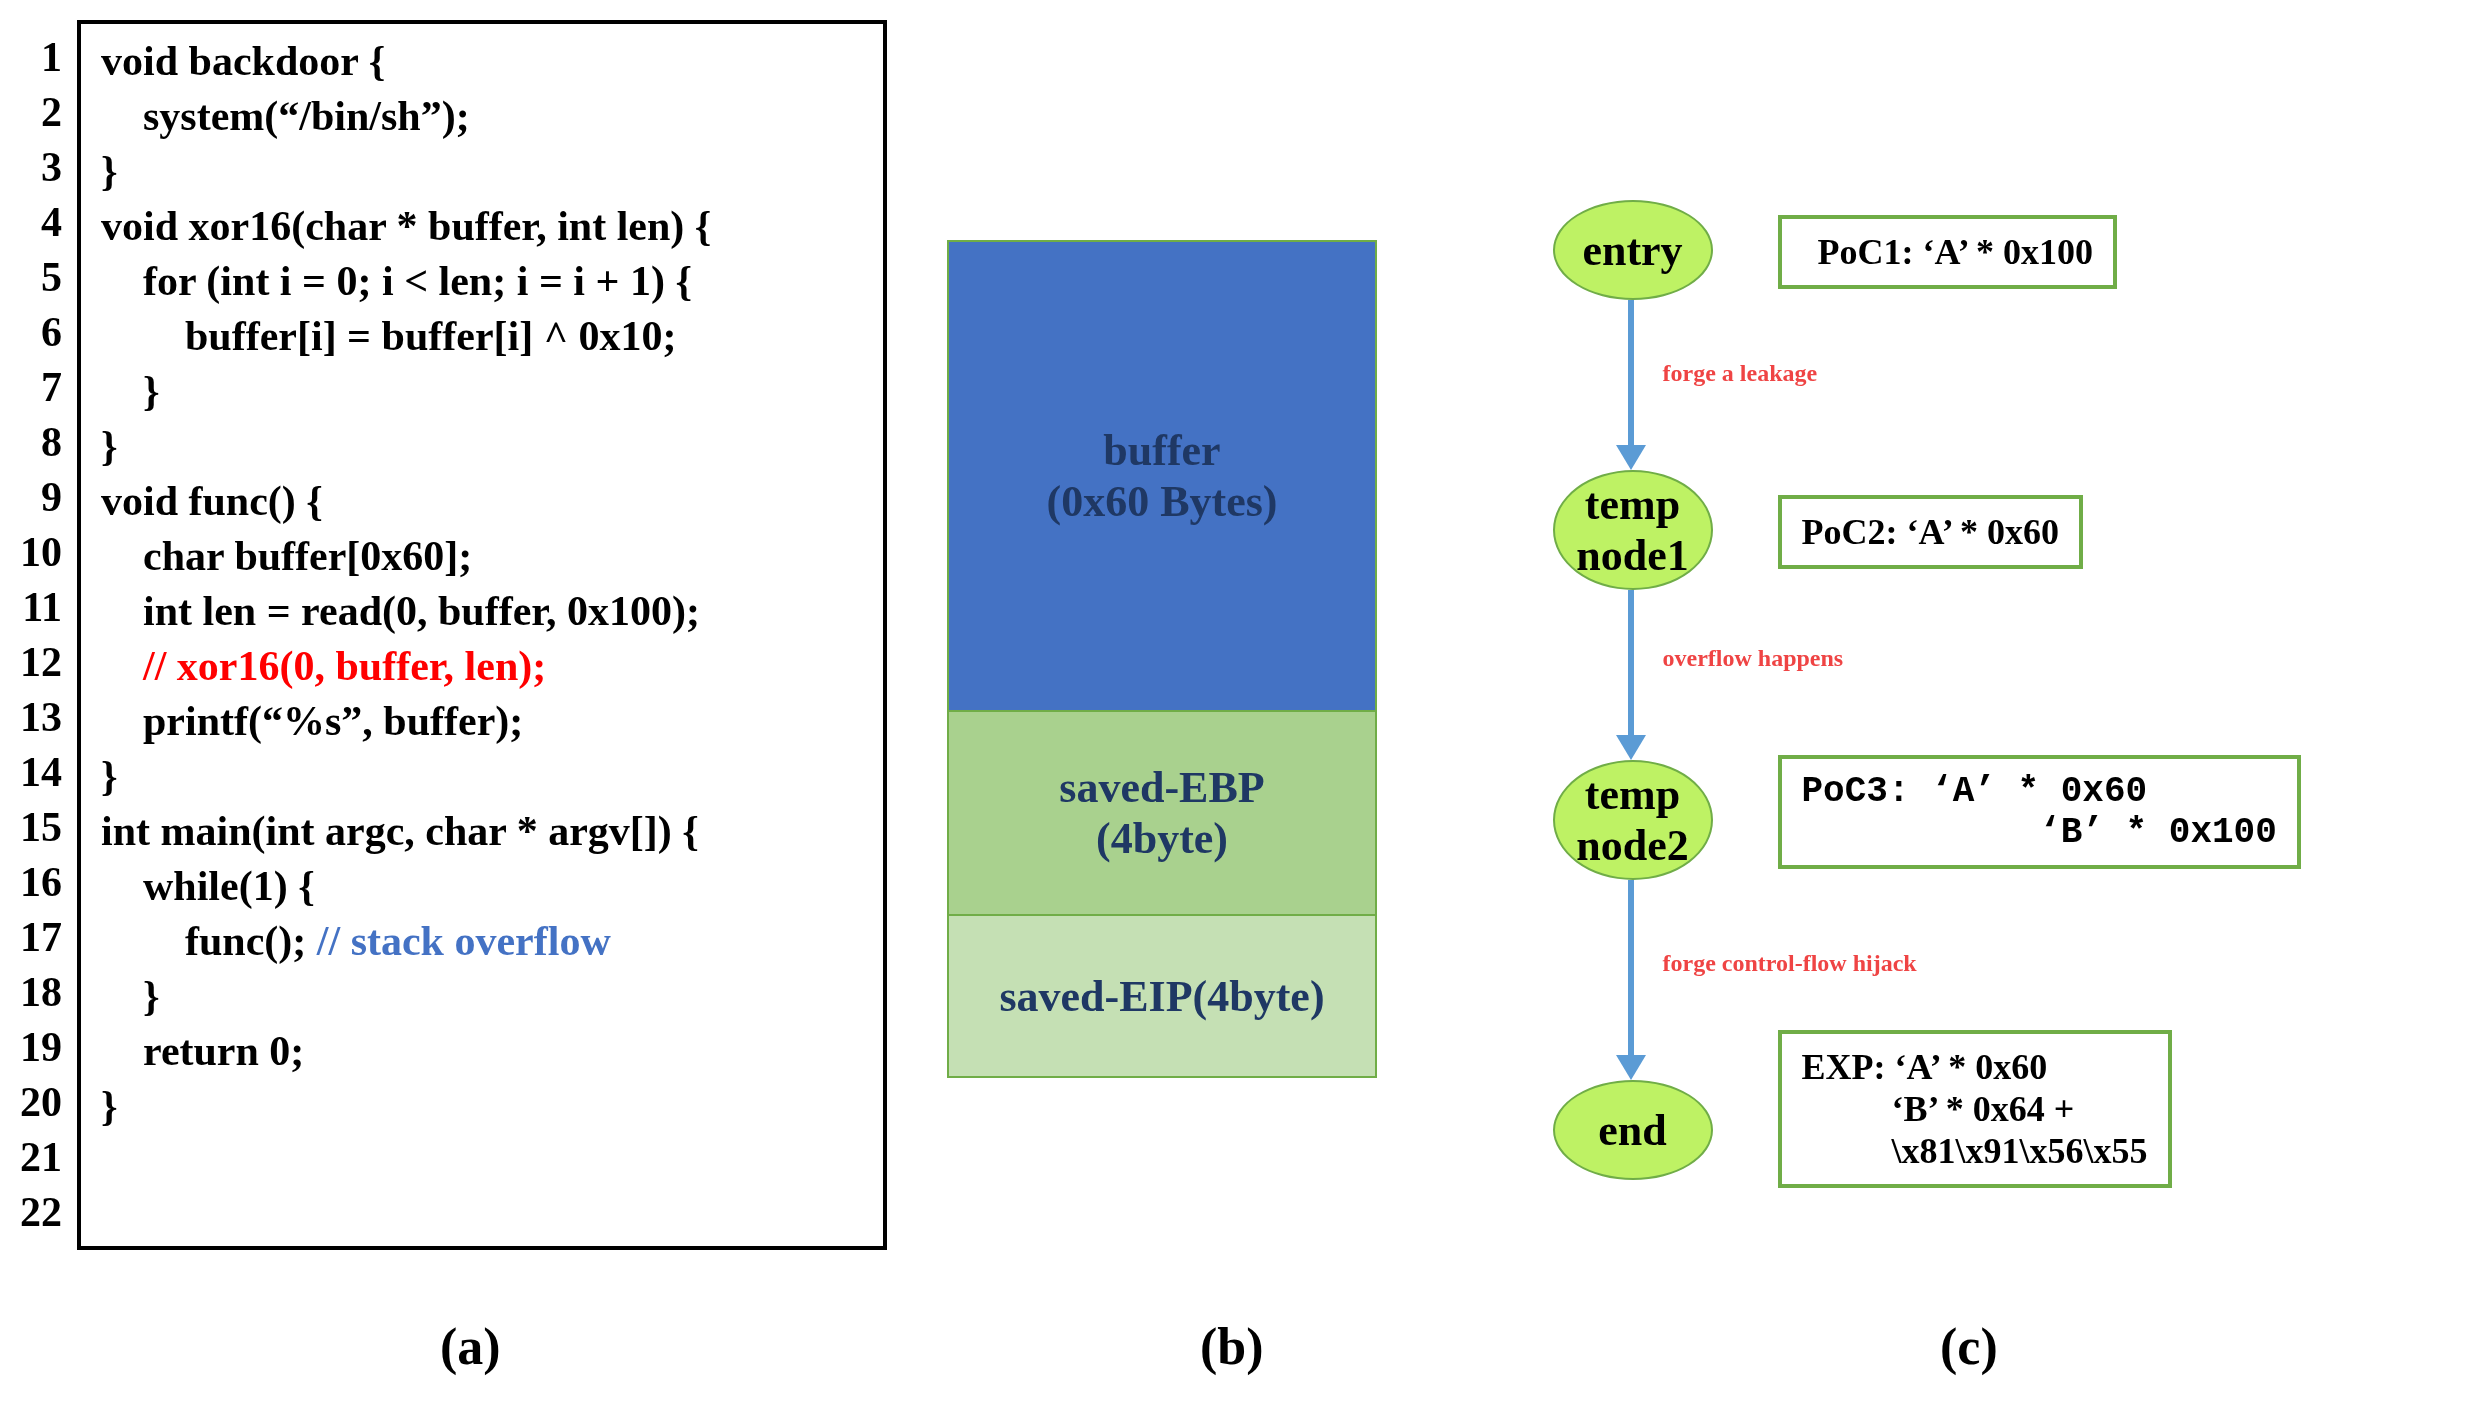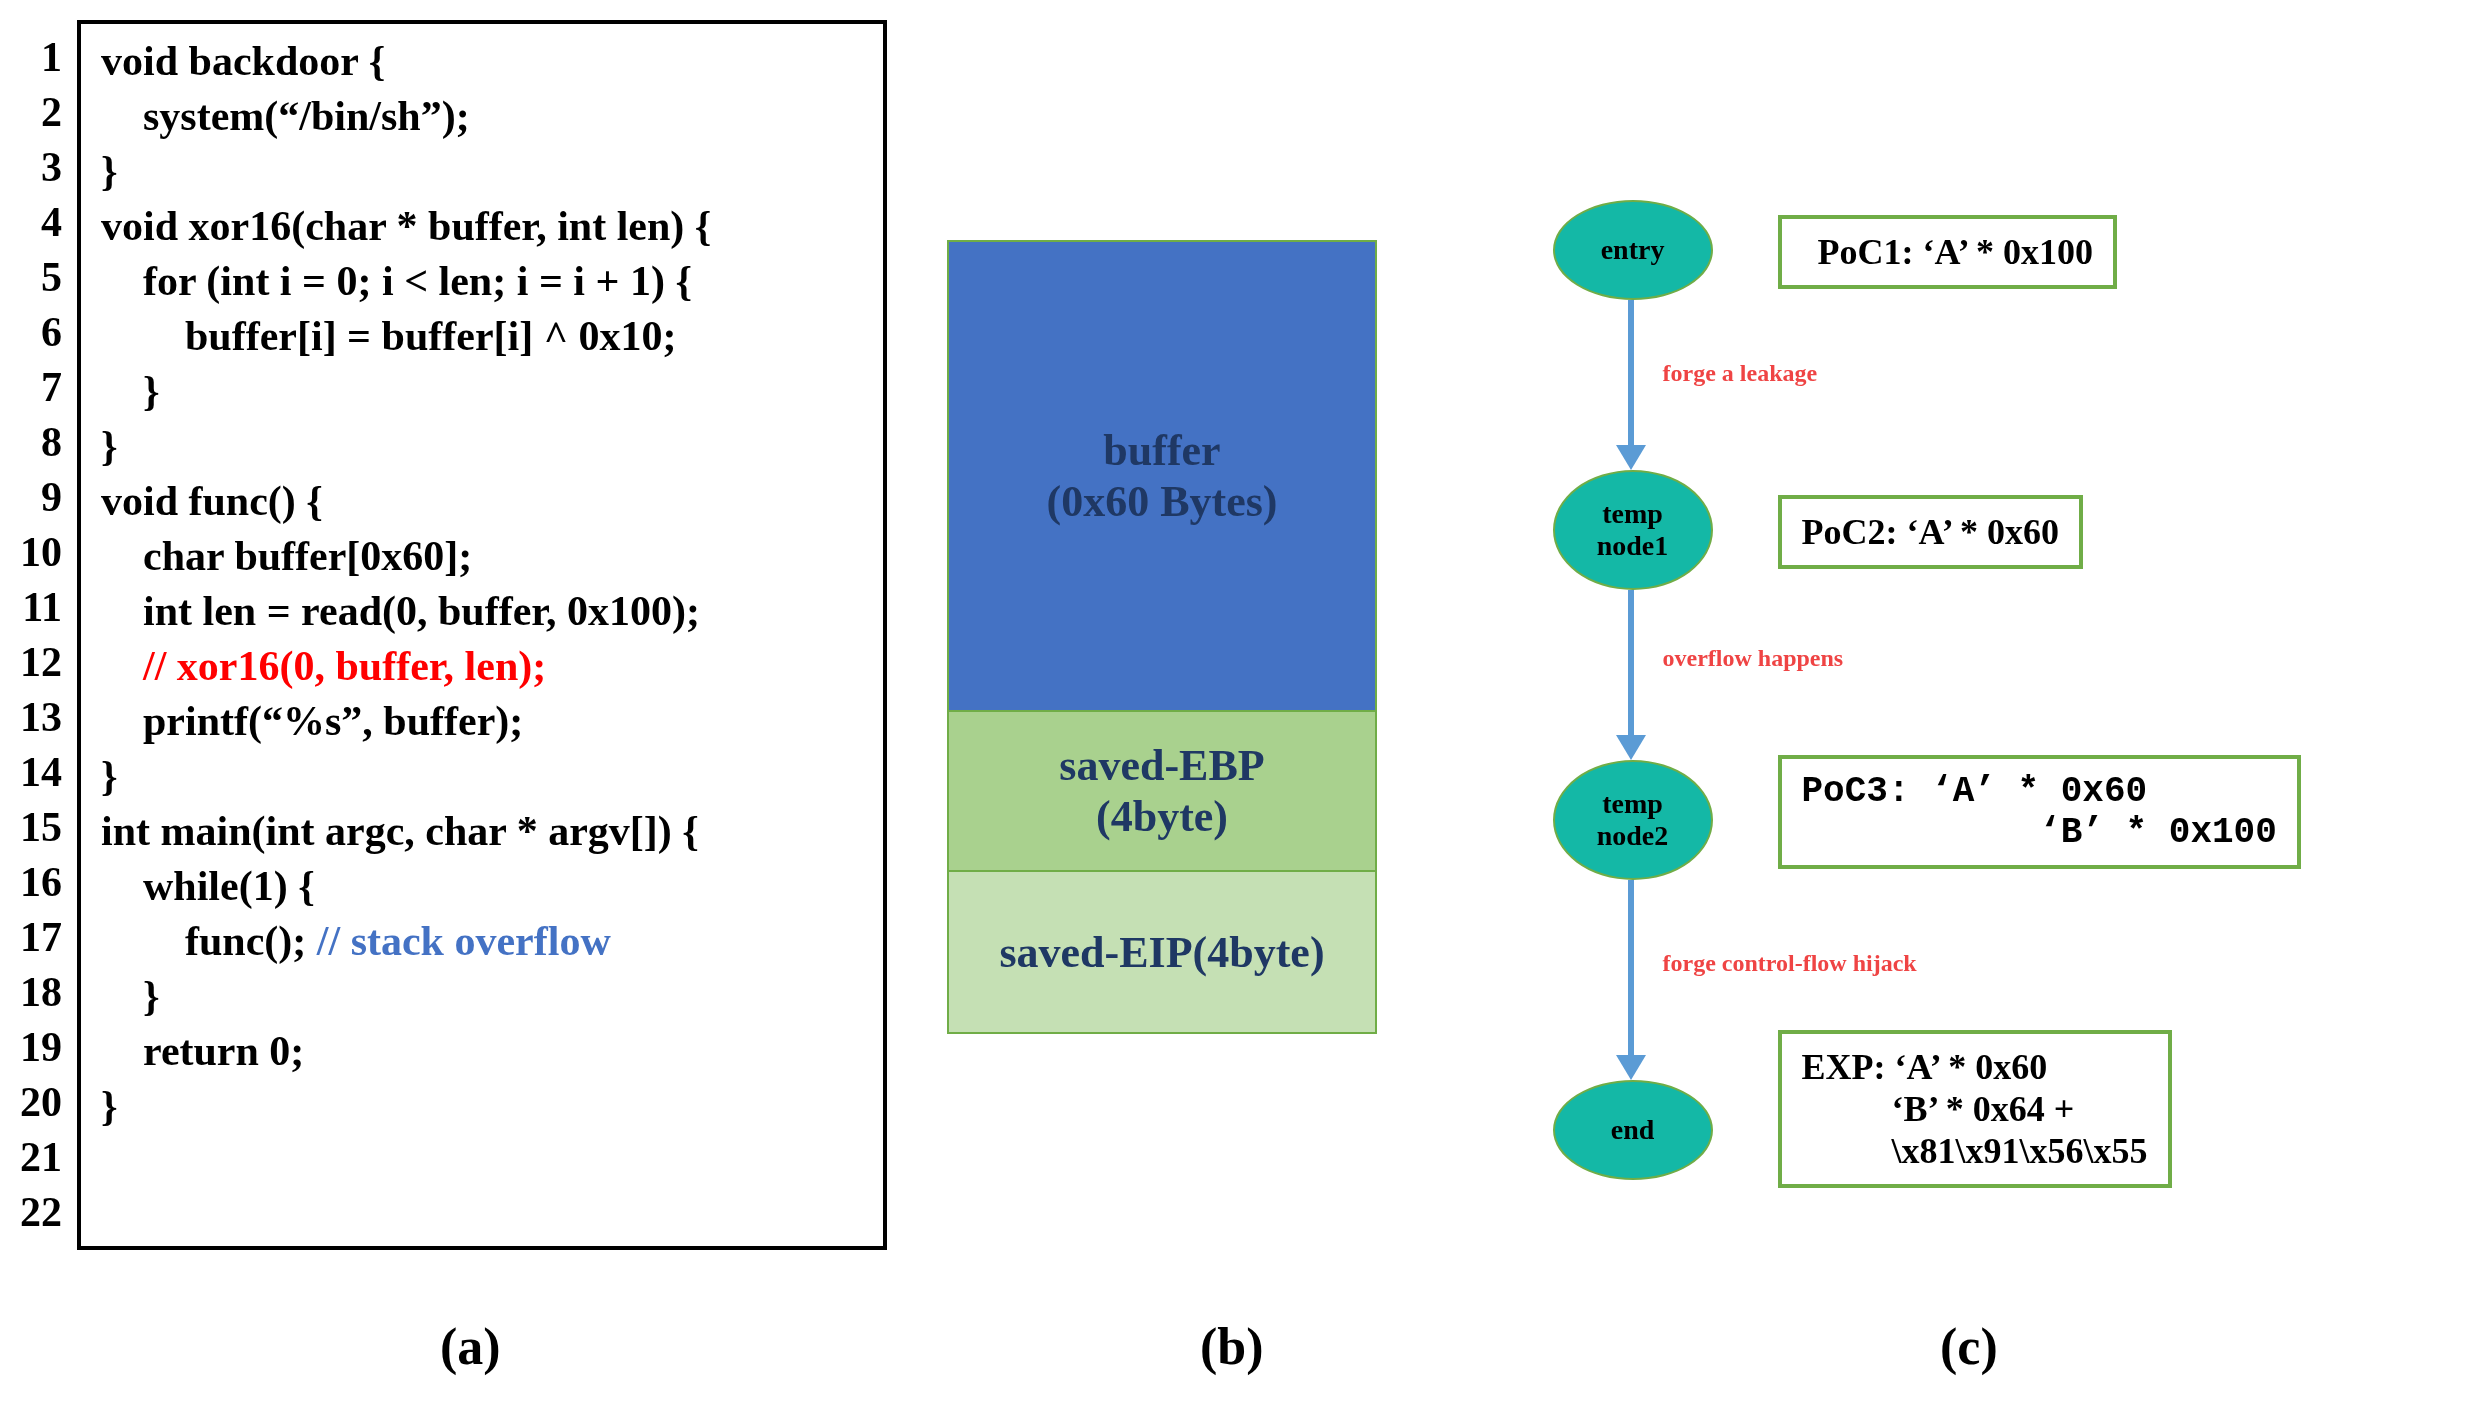--- a/index.html
+++ b/index.html
@@ -59,21 +59,21 @@
       flex-direction: column;
       justify-content: center;
       align-items: center;
       font-weight: bold;
       font-size: 44px;
       color: #1f3864;
       border-bottom: 2px solid #70ad47;
     }
     .stack-ebp {
       background: #a9d18e;
-      height: 160px;
+      height: 204px;
       display: flex;
       flex-direction: column;
       justify-content: center;
       align-items: center;
       font-weight: bold;
       font-size: 44px;
       color: #1f3864;
       border-bottom: 2px solid #70ad47;
     }
     .stack-eip {
@@ -88,29 +88,29 @@
       color: #1f3864;
     }
     
     .panel-c {
       position: relative;
       width: 950px;
       padding-top: 175px;
     }
     .flow-node {
       position: absolute;
-      background: #14b8a6;
+      background: #bef264;
       border: 2px solid #70ad47;
       border-radius: 50%;
       display: flex;
       flex-direction: column;
       justify-content: center;
       align-items: center;
       font-weight: bold;
-      font-size: 28px;
+      font-size: 44px;
       color: #000;
       text-align: right;
     }
     .node-entry { left: 50px; top: 180px; width: 160px; height: 100px; }
     .node-t1 { left: 50px; top: 450px; width: 160px; height: 120px; }
     .node-t2 { left: 50px; top: 740px; width: 160px; height: 120px; }
     .node-end { left: 50px; top: 1060px; width: 160px; height: 100px; }
     .arrow {
       position: absolute;
       width: 6px;

